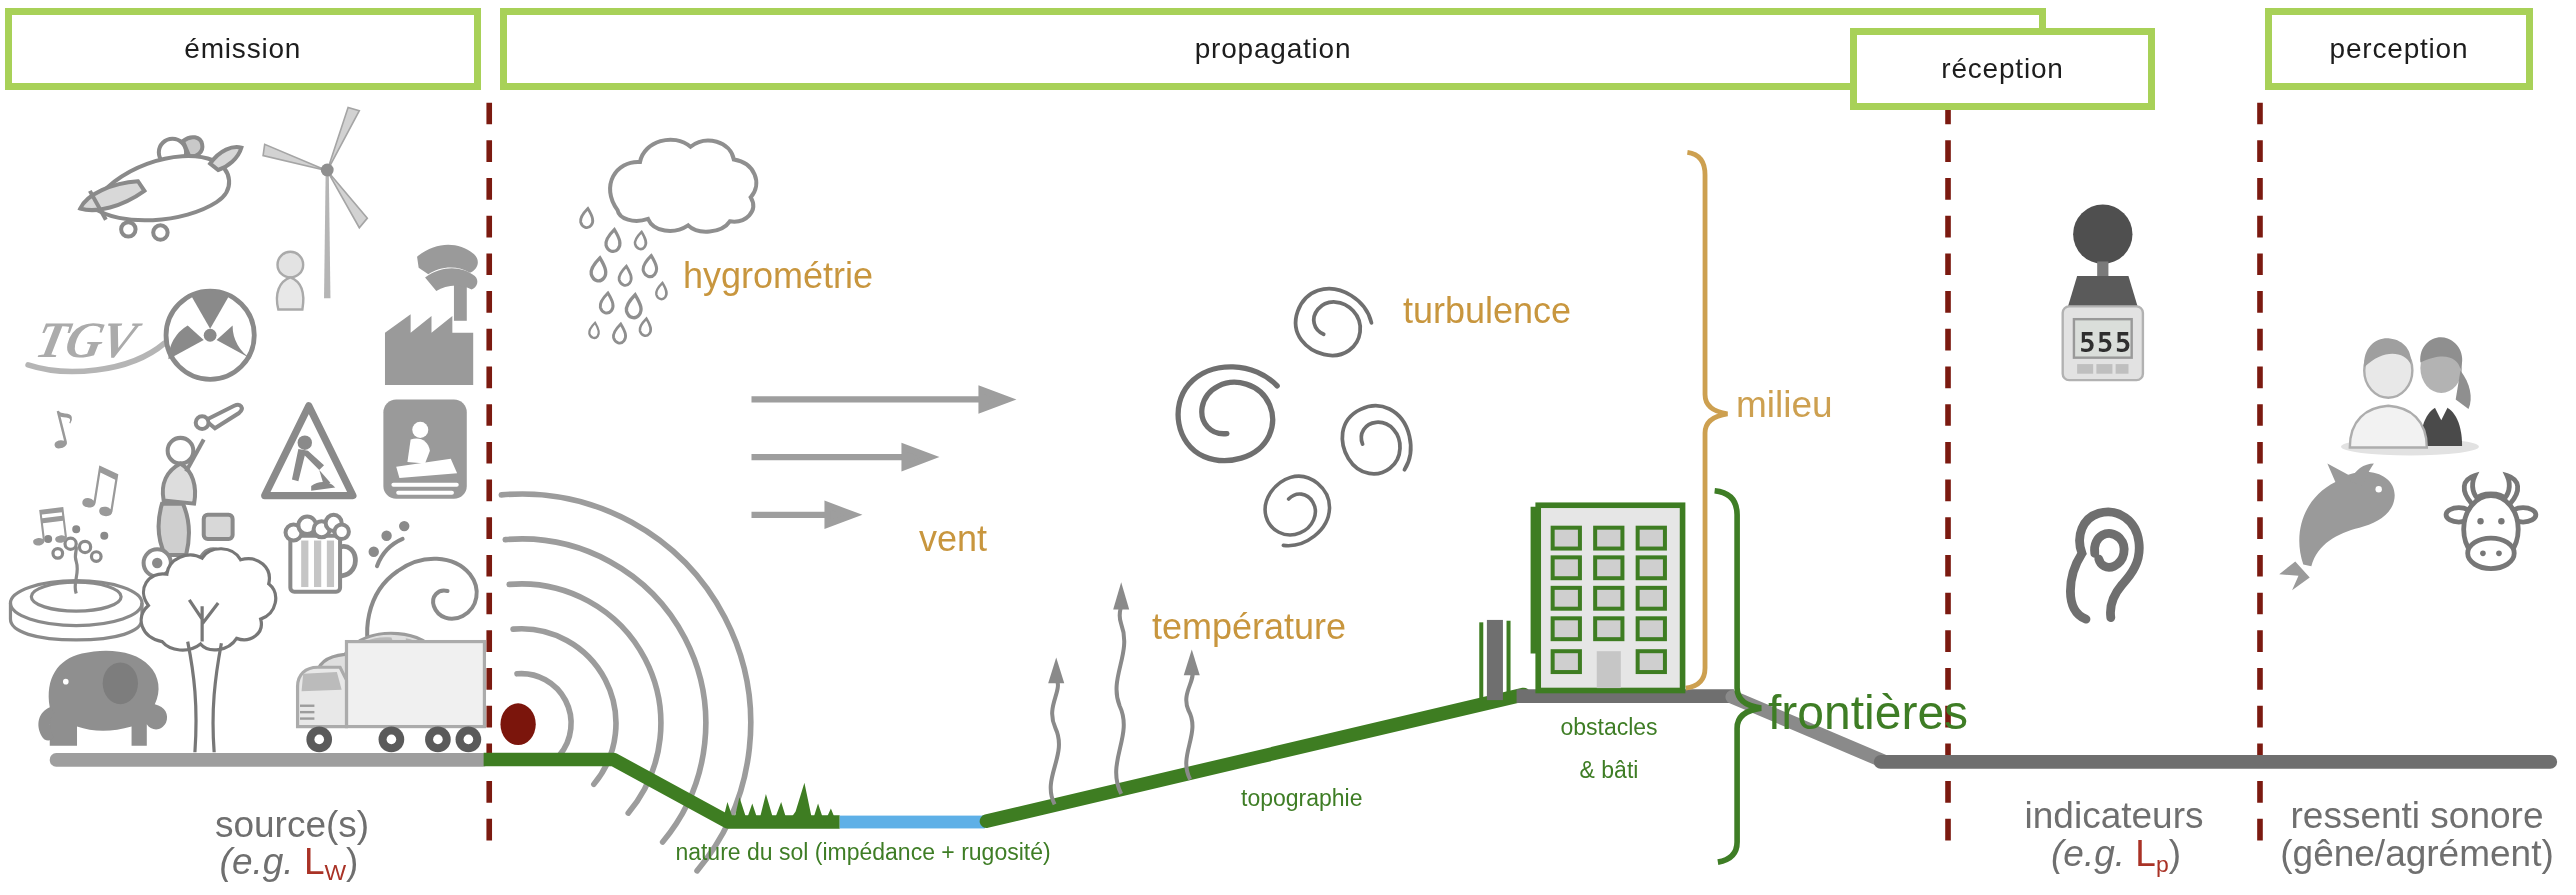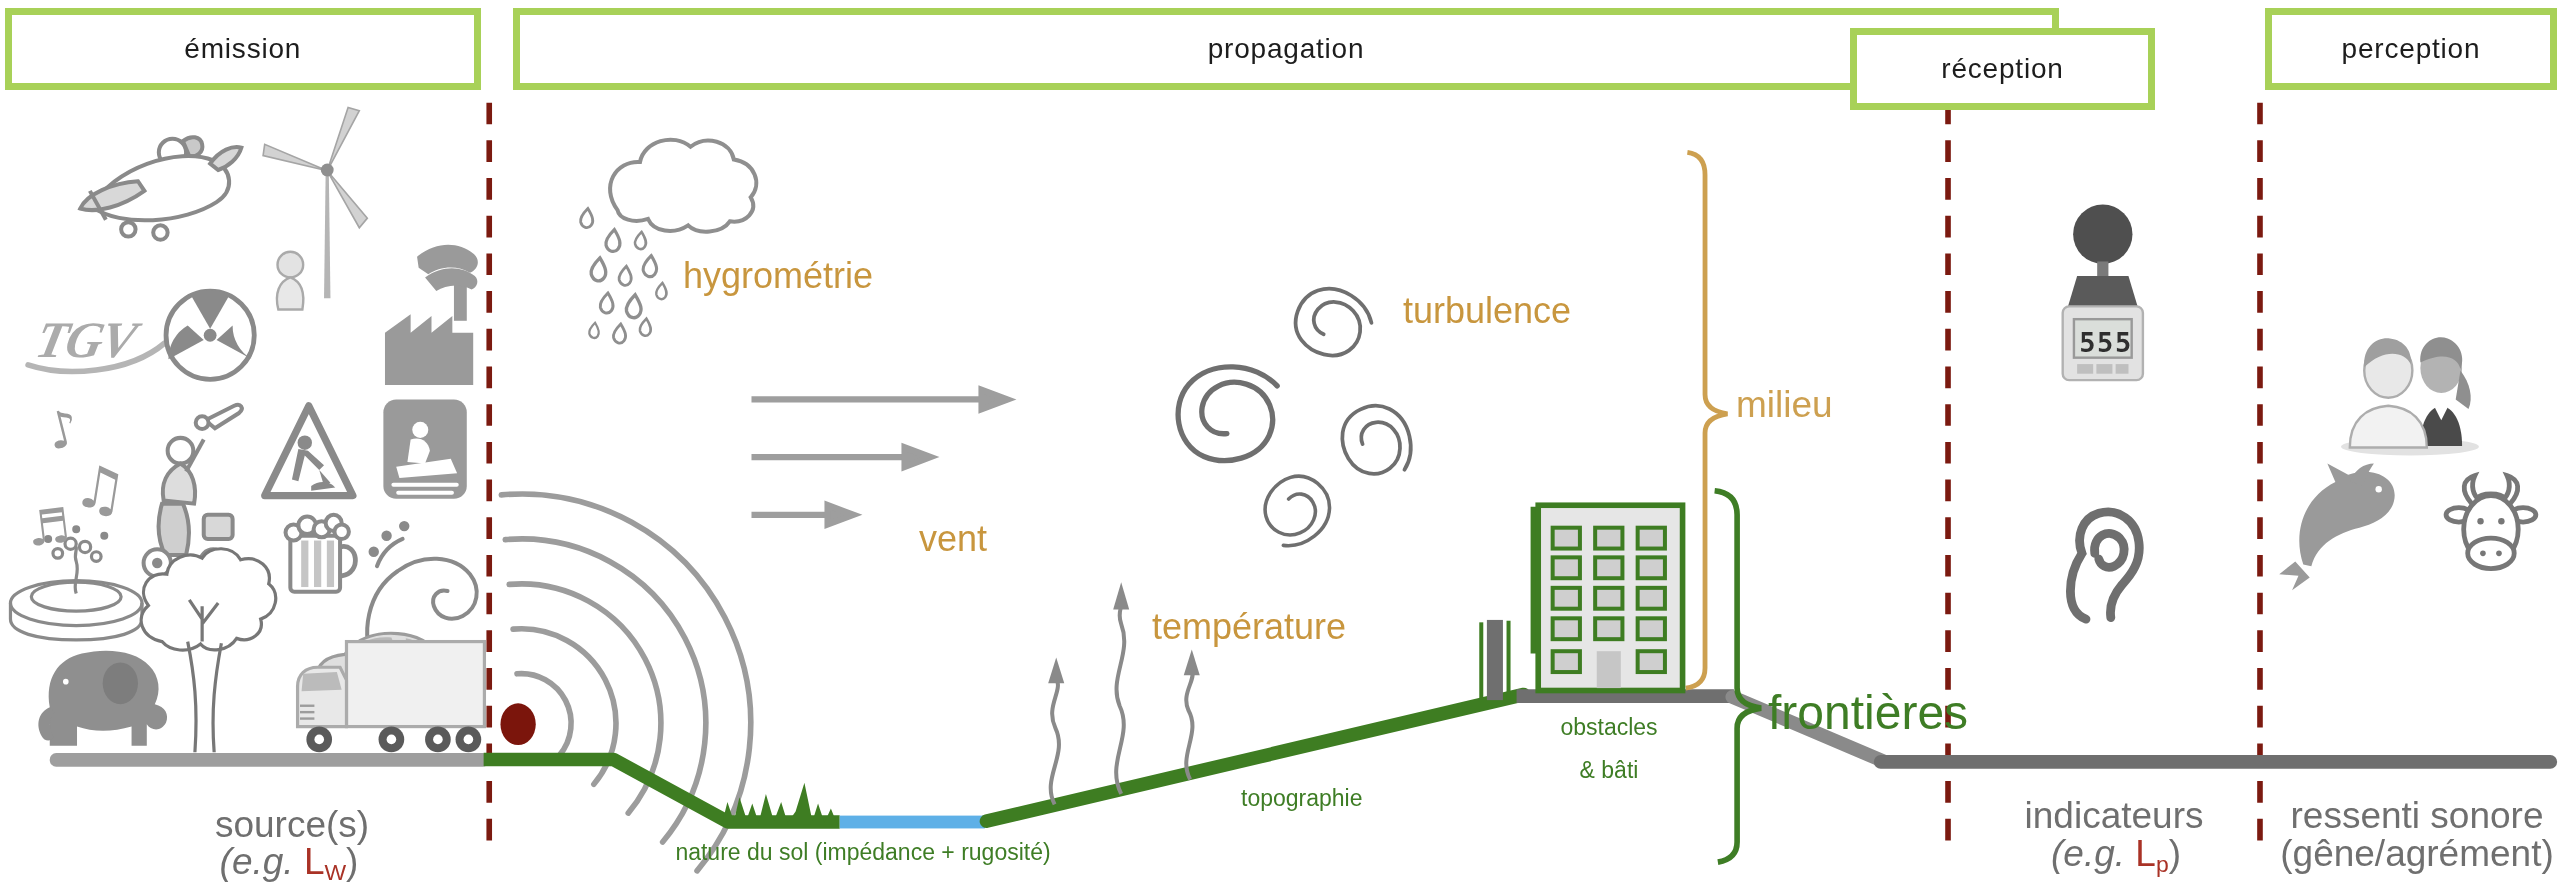--- a/index.html
+++ b/index.html
@@ -374,27 +374,27 @@
     <circle cx="3093" cy="650" r="4" fill="#777777" stroke="none"></circle>
     <circle cx="3119" cy="650" r="4" fill="#777777" stroke="none"></circle>
     <circle cx="3096" cy="690" r="3.5" fill="#777777" stroke="none"></circle>
     <circle cx="3116" cy="690" r="3.5" fill="#777777" stroke="none"></circle>
   </g>
 </svg>
 
 <div class="hdr" style="left:4.8px;width:476px;">
   <span>émission</span>
 </div>
-<div class="hdr" style="left:513px;width:1546px;">
+<div class="hdr" style="left:500px;width:1546px;">
   <span>propagation</span>
 </div>
 <div class="hdr" style="left:1850px;width:305px;margin-top:20px;">
   <span>réception</span>
 </div>
-<div class="hdr" style="left:2265px;width:292px;">
+<div class="hdr" style="left:2265px;width:268px;">
   <span>perception</span>
 </div>
 
 <div class="tgv" style="left:37px;top:311px;">TGV</div>
 <div class="music" style="left:47px;top:401px;font-size:50px;transform:rotate(-14deg);">♪</div>
 <div class="music" style="left:74px;top:454px;font-size:59px;transform:rotate(9deg);">♫</div>
 <div class="music" style="left:27px;top:499px;font-size:48px;transform:rotate(-7deg);">♬</div>
 <div class="lbl gray centered" style="left:292px;top:805px;">source(s)</div>
 <div class="lbl gray centered" style="left:289px;top:842px;">
   <span class="it">(e.g.</span>

